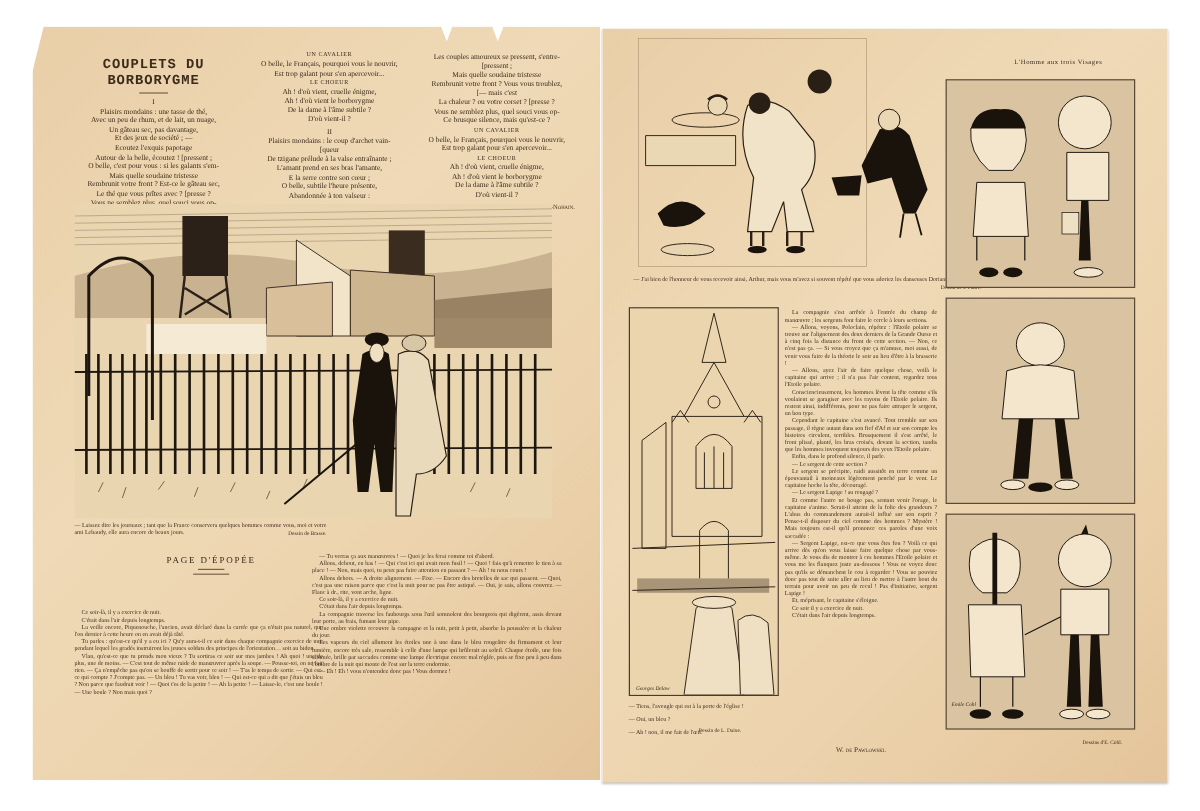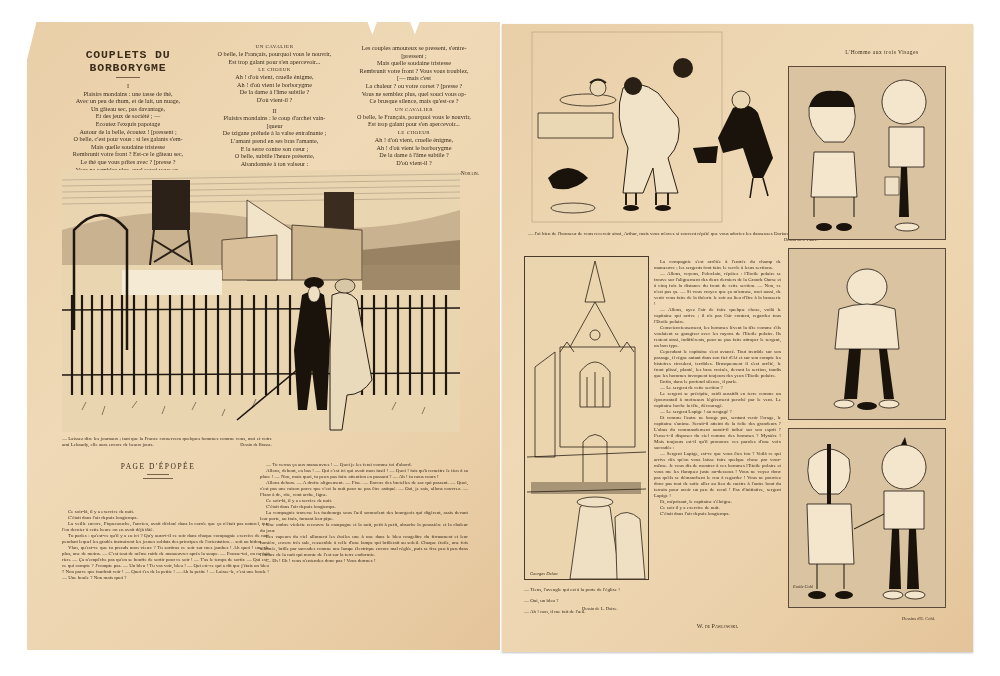--- a/index.html
+++ b/index.html
@@ -175,21 +175,21 @@
       <path d="M270 125 Q285 118 295 130 L310 210 Q300 225 285 225 L280 260 L268 260 L268 180 Z" fill="#e9dabb" stroke="#2a1f14" stroke-width="1"></path>
       <ellipse cx="283" cy="116" rx="10" ry="7" fill="#d8c7a6" stroke="#2a1f14" stroke-width="0.8"></ellipse>
     </svg>
   </div>
 
   <div class="abs tiny txt" style="left:35px;top:414px;width:210px;">
     <span>— Laissez dire les journaux ; tant que la France conservera quelques hommes comme vous, moi et votre ami Lebaudy, elle aura encore de beaux jours.</span>
     <span style="float:right;font-size:4.5px;">Dessin de Brasse.</span>
   </div>
 
-  <div class="abs center" style="left:26px;top:440px;width:210px;">
+  <div class="abs center" style="left:44px;top:440px;width:210px;">
     <div class="section">PAGE D'ÉPOPÉE</div>
     <div class="rule" style="width:22px;margin:3px auto 2px;"></div>
     <div class="rule" style="width:30px;margin:3px auto;"></div>
   </div>
 
   <div class="abs tiny txt" id="storycol1" style="left:35px;top:487px;width:207px;">
       <p>Ce soir-là, il y a exercice de nuit.</p>
       <p>C'était dans l'air depuis longtemps.</p>
       <p>La veille encore, Piquenouche, l'ancien, avait déclaré dans la carrée que ça n'était pas naturel, que l'on dernier à cette heure on en avait déjà tâté.</p>
       <p>Tu parles : qu'est-ce qu'il y a eu ici ? Qu'y aura-t-il ce soir dans chaque compagnie exercice de nuit pendant lequel les gradés instruiront les jeunes soldats des principes de l'orientation… soit au bidon.</p>

